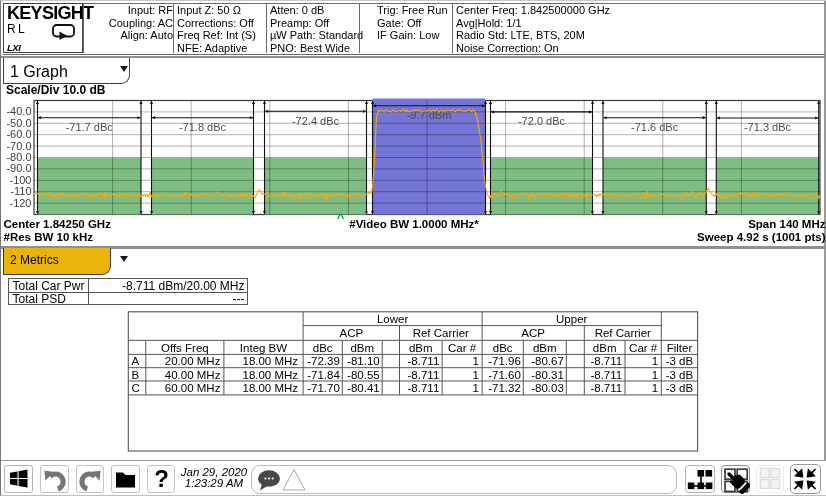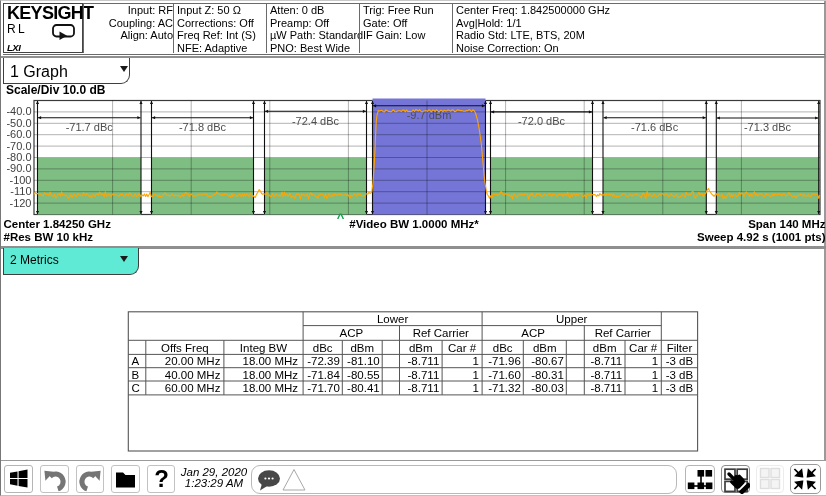--- a/index.html
+++ b/index.html
@@ -26,21 +26,21 @@
     <div class="abs" style="left:3px;top:18px;font-size:12px;">R L</div>
     <svg class="abs" style="left:46px;top:18px;" width="28" height="22" viewBox="0 0 28 22">
       <rect x="3" y="3" width="21" height="11.5" rx="3.5" fill="none" stroke="#111" stroke-width="1.8"></rect>
       <path d="M9.5,9.5 L17,13.7 L9.5,18 Z" fill="#111"></path>
     </svg>
     <div class="abs b" style="left:3px;top:38px;font-size:9.5px;font-style:italic;letter-spacing:-0.5px;">LXI</div>
   </div>
   <div class="hcol" style="left:82px;width:90px;padding-left:19px;text-align:right;">Input: RF<br>Coupling: AC<br>Align: Auto</div>
   <div class="hcol" style="left:172px;width:93px;padding-left:3px;">Input Z: 50 Ω<br>Corrections: Off<br>Freq Ref: Int (S)<br>NFE: Adaptive</div>
   <div class="hcol" style="left:265px;width:93px;padding-left:3px;">Atten: 0 dB<br>Preamp: Off<br>µW Path: Standard<br>PNO: Best Wide</div>
-  <div class="hcol" style="left:358px;width:93px;padding-left:3px;">Trig: Free Run<br>Gate: Off<br>IF Gain: Low</div>
+  <div class="hcol" style="left:358px;width:93px;padding-left:17px;">Trig: Free Run<br>Gate: Off<br>IF Gain: Low</div>
   <div class="hcol" style="left:451px;width:373px;padding-left:3px;">Center Freq: 1.842500000 GHz<br>Avg|Hold: 1/1<br>Radio Std: LTE, BTS, 20M<br>Noise Correction: On</div>
 
   <div class="abs" style="left:0;top:54.5px;width:826px;height:2.5px;background:#8f8f8f;"></div>
 
   <div class="abs" style="left:2px;top:57px;width:127px;height:25.5px;background:#fff;border:1.5px solid #3f3f3f;border-top:none;border-bottom-right-radius:9px;box-sizing:border-box;">
     <div class="abs" style="left:6px;top:4.5px;font-size:16px;">1 Graph</div>
     <div class="abs" style="left:116px;top:8px;width:0;height:0;border-left:4px solid transparent;border-right:4px solid transparent;border-top:6px solid #1a1a1a;"></div>
   </div>
 
   <div class="abs b" style="left:5px;top:82px;font-size:12px;">Scale/Div 10.0 dB</div>
@@ -156,25 +156,33 @@
 </svg>
 
   <div class="abs b" style="left:2.5px;top:216.5px;font-size:11.5px;">Center 1.84250 GHz</div>
   <div class="abs b" style="left:0;top:216.5px;width:826px;text-align:center;font-size:11.5px;">#Video BW 1.0000 MHz*</div>
   <div class="abs b" style="right:0.5px;top:216.5px;font-size:11.5px;">Span 140 MHz</div>
   <div class="abs b" style="left:2.5px;top:229.5px;font-size:11.5px;">#Res BW 10 kHz</div>
   <div class="abs b" style="right:0.5px;top:229.5px;font-size:11.5px;">Sweep 4.92 s (1001 pts)</div>
 
   <div class="abs" style="left:0;top:245px;width:826px;height:2.5px;background:#8f8f8f;"></div>
 
-  <div class="abs" style="left:2px;top:247px;width:136px;height:26.5px;background:#5eead4;border:1.5px solid #3f3f3f;border-top:none;border-bottom-right-radius:9px;box-sizing:border-box;">
+  <div class="abs" style="left:2px;top:247px;width:108px;height:26.5px;background:#eab308;border:1.5px solid #3f3f3f;border-top:none;border-bottom-right-radius:9px;box-sizing:border-box;">
     <div class="abs" style="left:6px;top:4.5px;font-size:12px;">2 Metrics</div>
     <div class="abs" style="left:116px;top:8px;width:0;height:0;border-left:4px solid transparent;border-right:4px solid transparent;border-top:6px solid #1a1a1a;"></div>
   </div>
 
+  <div class="abs" style="left:6.5px;top:277px;width:240.5px;height:27px;border:1px solid #555;box-sizing:border-box;font-size:12px;">
+    <div class="abs" style="left:79.5px;top:0;width:1px;height:25px;background:#555;"></div>
+    <div class="abs" style="left:0;top:12.7px;width:238.5px;height:1px;background:#555;"></div>
+    <div class="abs" style="left:4px;top:0px;">Total Car Pwr</div>
+    <div class="abs" style="left:4px;top:13px;">Total PSD</div>
+    <div class="abs" style="right:2.5px;top:0px;">-8.711 dBm/20.00 MHz</div>
+    <div class="abs" style="right:2.5px;top:13px;">---</div>
+  </div>
 
   <svg class="abs" style="left:0;top:0" width="826" height="496" viewBox="0 0 826 496">
 <rect x="127.3" y="310.8" width="569.3" height="139.2" fill="none" stroke="#555" stroke-width="1.1"></rect>
 <line x1="302.1" y1="324.6" x2="660.3" y2="324.6" stroke="#555" stroke-width="1"></line>
 <line x1="127.3" y1="339.3" x2="696.6" y2="339.3" stroke="#555" stroke-width="1"></line>
 <line x1="127.3" y1="353.4" x2="696.6" y2="353.4" stroke="#555" stroke-width="1"></line>
 <line x1="127.3" y1="366.7" x2="696.6" y2="366.7" stroke="#555" stroke-width="1"></line>
 <line x1="127.3" y1="380.0" x2="696.6" y2="380.0" stroke="#555" stroke-width="1"></line>
 <line x1="127.3" y1="393.9" x2="696.6" y2="393.9" stroke="#555" stroke-width="1"></line>
 <line x1="144.8" y1="339.3" x2="144.8" y2="393.9" stroke="#555" stroke-width="1"></line>

